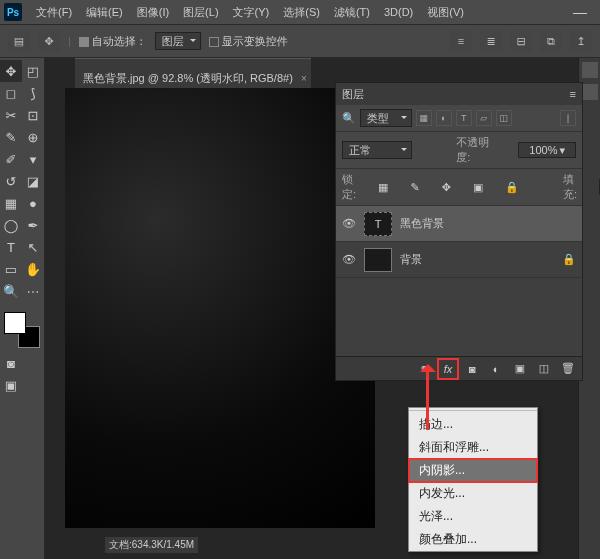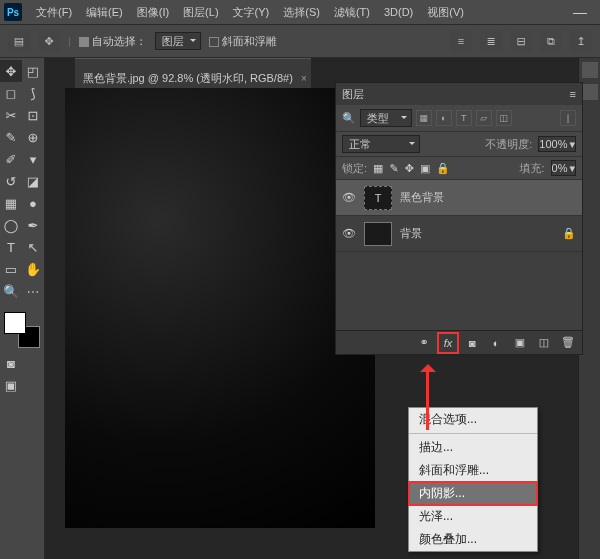--- a/index.html
+++ b/index.html
@@ -27,23 +27,23 @@
 .doc-tab .x{position:absolute;right:4px;color:#999;font-size:10px}
 .canvas{position:absolute;top:30px;left:20px;width:310px;height:440px;background:radial-gradient(circle at 30% 30%,#2b2b2b 0%,#0a0a0a 60%,#000 100%)}
 .status{position:absolute;bottom:6px;left:60px;background:#3a3a3a;padding:1px 4px;font-size:10px}
 .panels-col{width:22px;background:#3a3a3a;border-left:1px solid #222;display:flex;flex-direction:column;align-items:center;padding-top:4px;gap:6px}
 .panel-ico{width:16px;height:16px;background:#555}
 .layers-panel{position:absolute;top:82px;left:335px;width:248px;background:#474747;border:1px solid #222;z-index:10}
 .lp-head{display:flex;align-items:center;height:22px;padding-left:6px;background:#3a3a3a}
 .lp-head .tri{margin-left:auto;padding:0 6px}
 .lp-filter{display:flex;align-items:center;gap:4px;padding:4px 6px;border-bottom:1px solid #333}
 .lp-filter .fi{width:16px;height:16px;border:1px solid #555;display:flex;align-items:center;justify-content:center;font-size:9px;color:#aaa}
-.lp-row{display:flex;align-items:center;padding:3px 6px;gap:6px;border-bottom:1px solid #333}
+.lp-row{display:flex;align-items:center;padding:3px 6px;gap:22px;border-bottom:1px solid #333}
 .lp-row label{color:#aaa}
-.num-box{background:#3a3a3a;border:1px solid #222;padding:0 0;height:16px;display:flex;align-items:center;font-size:10px}
+.num-box{background:#3a3a3a;border:1px solid #222;padding:0 10px;height:16px;display:flex;align-items:center;font-size:10px}
 .layers-list{background:#3f3f3f;min-height:150px}
 .layer{display:flex;align-items:center;height:36px;border-bottom:1px solid #333;gap:8px;padding:0 6px}
 .layer.sel{background:#5a5a5a}
 .eye{width:14px;text-align:center}
 .thumb{width:28px;height:24px;border:1px solid #777;display:flex;align-items:center;justify-content:center;background:#1a1a1a;font-size:11px}
 .thumb.dotted{border-style:dashed}
 .lock-i{margin-left:auto;color:#aaa}
 .lp-foot{display:flex;align-items:center;justify-content:flex-end;gap:8px;height:24px;padding:0 6px;background:#3a3a3a;border-top:1px solid #222}
 .lp-foot .fb{width:16px;height:16px;display:flex;align-items:center;justify-content:center;color:#ccc;font-size:11px}
 .fx-hi{outline:2px solid #e33;outline-offset:1px}
@@ -73,21 +73,21 @@
 </div>
 
 <div class="optbar">
   <div class="ico-btn">▤</div>
   <div class="ico-btn">✥</div>
   <span style="color:#666">|</span>
   <span><span class="chk on"></span><span>自动选择：</span></span>
   <div class="dd">
       <span>图层</span>
     </div>
-  <span><span class="chk"></span><span>斜面和浮雕</span></span>
+  <span><span class="chk"></span><span>显示变换控件</span></span>
   <div style="flex:1"></div>
   <div class="ico-btn">≡</div>
   <div class="ico-btn">≣</div>
   <div class="ico-btn">⊟</div>
   <div class="ico-btn">⧉</div>
   <div class="ico-btn">↥</div>
 </div>
 
 <div class="workarea">
   <div class="toolbox">
@@ -146,20 +146,21 @@
         <div class="tool">▣</div>
       </div>
   </div>
 
   <div class="canvas-area">
     <div class="doc-tab">
       <span>黑色背景.jpg @ 92.8% (透明水印, RGB/8#)</span>
       <span class="x">×</span>
     </div>
     <div class="canvas"></div>
+    <div class="status">文档:634.3K/1.45M</div>
   </div>
 
   <div class="panels-col">
     <div class="panel-ico"></div>
     <div class="panel-ico"></div>
   </div>
 </div>
 
 <div class="layers-panel">
   <div class="lp-head">
@@ -229,21 +230,21 @@
     <div class="fb">🗑</div>
   </div>
 </div>
 
 <div class="arrow">
   <div class="arrow-head"></div>
     <div class="arrow-line"></div>
 </div>
 
 <div class="fx-menu">
-  <div>混合选项...</div>
   <div class="sep"></div>
   <div>描边...</div>
   <div>斜面和浮雕...</div>
   <div class="hl">内阴影...</div>
+  <div>内发光...</div>
   <div>光泽...</div>
   <div>颜色叠加...</div>
 
 </div>
 
 </body></html>

